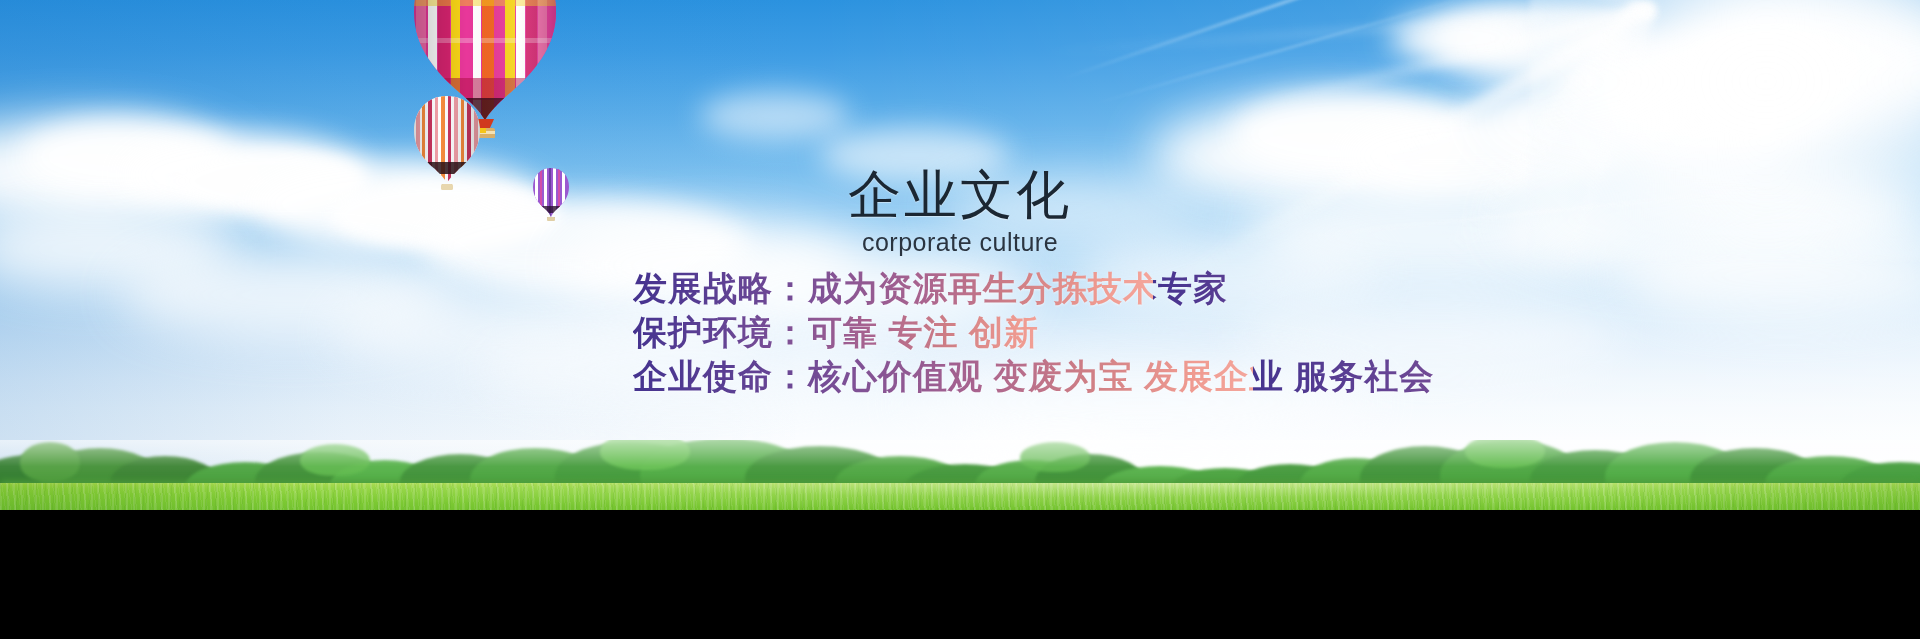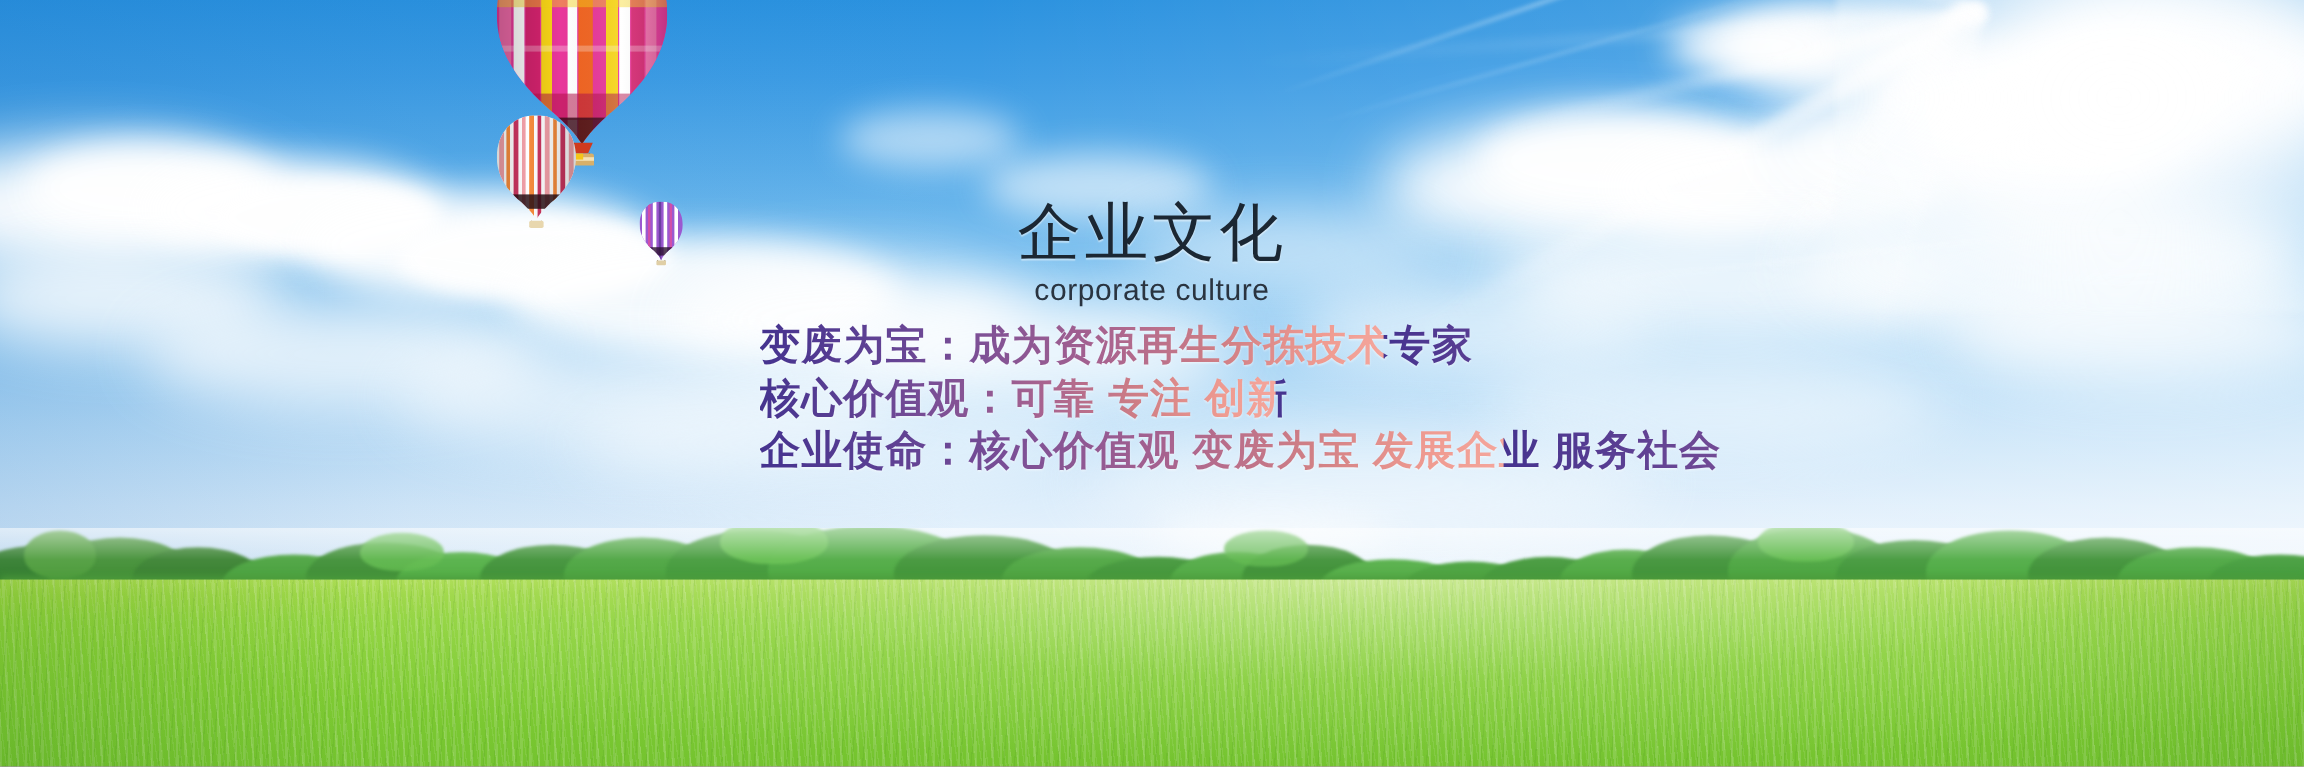--- a/index.html
+++ b/index.html
@@ -1,23 +1,23 @@
 <!DOCTYPE html>
 <html><head>
 <meta charset="utf-8">
 <style>
   html,body{margin:0;padding:0;background:#000;}
   *{box-sizing:border-box;}
 
   .banner{
     position:relative;
-    width:1920px;height:639px;
+    width:1920px;height:510px;
     overflow:hidden;
     font-family:"Liberation Sans","DejaVu Sans",sans-serif;
-    background:#d946ef;
+    background:#ffffff;
     text-decoration:underline;
   }
 
   
   .sky{
     position:absolute;inset:0;
     background:
       linear-gradient(to bottom,
         #2b92df 0%,
         #3d9ce4 10%,
@@ -355,22 +355,22 @@
       <rect x="15" y="49" width="8" height="4" rx="1" fill="#e0cfa6"></rect>
     </svg>
   </div>
 
   <div class="title-block">
     <div class="main-title">企业文化</div>
     <div class="sub-title">corporate culture</div>
   </div>
 
   <div class="slogans">
-    <div class="slogan l1">变废为宝：成为资源再生分拣技术专家</div>
-    <div class="slogan l2">核心价值观：可靠 专注 创新</div>
+    <div class="slogan l1">发展战略：成为资源再生分拣技术专家</div>
+    <div class="slogan l2">保护环境：可靠 专注 创新</div>
     <div class="slogan l3">企业使命：核心价值观 变废为宝 发展企业 服务社会</div>
   </div>
 
   <div class="treeline">
     <div class="tree" style="left:-30px;top:14px;width:140px;height:58px;background:#2e7a2a;"></div>
     <div class="tree" style="left:40px;top:8px;width:120px;height:60px;background:#3d8c30;"></div>
     <div class="tree" style="left:20px;top:2px;width:60px;height:40px;background:#4a9a38;"></div>
     <div class="tree" style="left:110px;top:16px;width:110px;height:54px;background:#357f2c;"></div>
     <div class="tree" style="left:185px;top:22px;width:120px;height:50px;background:#46a03a;"></div>
     <div class="tree" style="left:255px;top:12px;width:130px;height:58px;background:#3a8c31;"></div>

